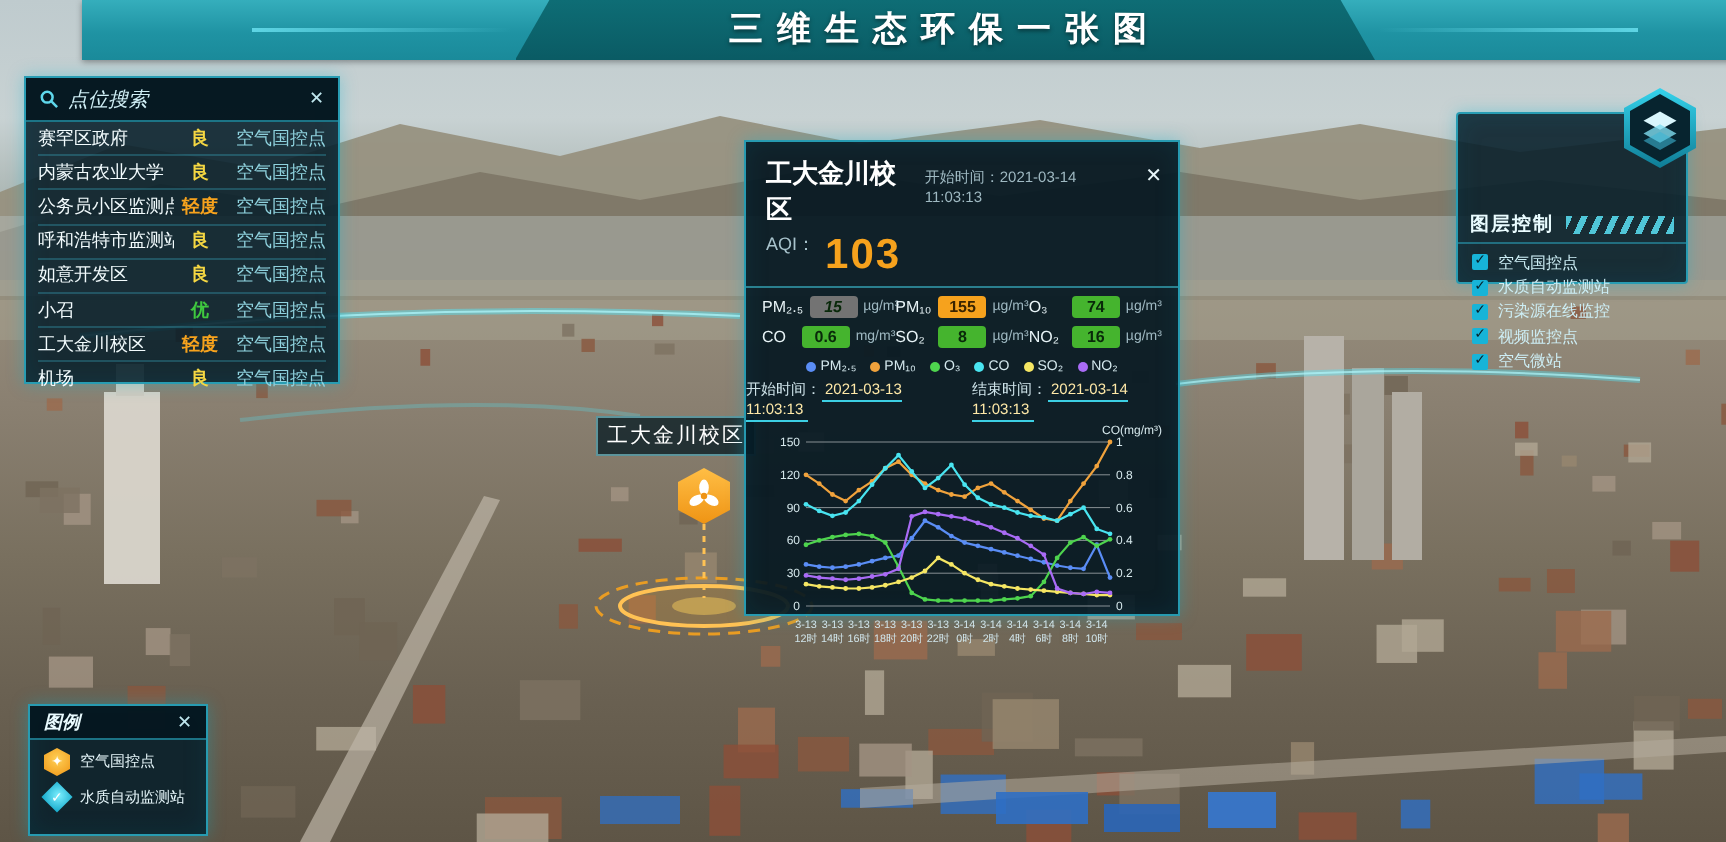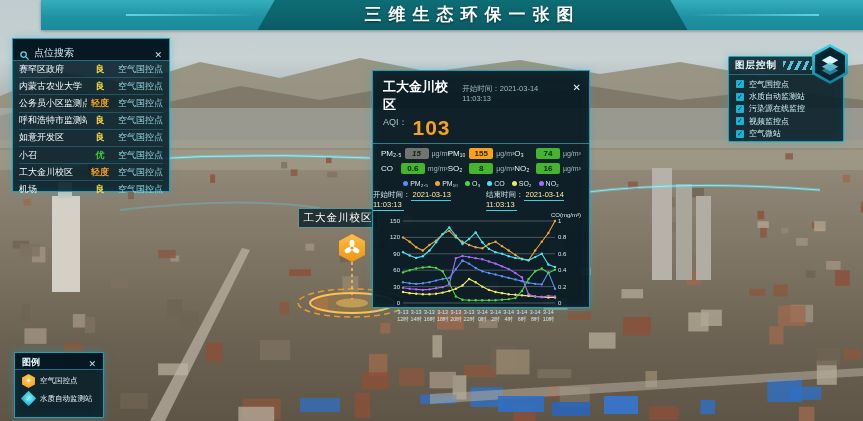--- a/index.html
+++ b/index.html
@@ -14,22 +14,22 @@
   .title-center{position:absolute;left:50%;top:0;transform:translateX(-50%);width:430px;height:30px;
     background:linear-gradient(180deg,#0e6d75,#0a5b64);clip-path:polygon(4% 0,96% 0,100% 100%,0 100%);}
   .title-text{position:absolute;left:0;right:0;top:0;line-height:30px;text-align:center;color:#fff;
     font-size:17px;font-weight:bold;letter-spacing:7px;text-shadow:0 1px 2px rgba(0,0,0,.5);}
   .title-wing{position:absolute;top:14px;width:130px;height:2px;background:linear-gradient(90deg,rgba(120,240,255,0),rgba(120,240,255,.7));}
   .title-wing.l{left:85px;transform:scaleX(-1);}
   .title-wing.r{right:85px;}
   
   .panel{position:absolute;background:rgba(6,30,41,.88);border:1px solid rgba(44,176,201,.85);
     box-shadow:0 0 8px rgba(0,180,210,.35), inset 0 0 12px rgba(0,120,150,.15);color:#dff3f7;}
-  .p-head{display:flex;align-items:flex-end;gap:5px;padding:0 7px;background:rgba(4,22,31,.9);
-    border-bottom:1px solid rgba(44,176,201,.6);}
+  .p-head{display:flex;align-items:center;gap:5px;padding:0 7px;background:rgba(4,22,31,.9);
+    border-bottom:1px solid rgba(44,176,201,.6);font-style:italic;}
   .x-btn{margin-left:auto;color:#bfe6ee;font-size:9px;cursor:pointer;line-height:1;}
   
   .station-panel{left:12px;top:38px;width:156px;height:152px;z-index:5;}
   .station-panel .p-head{height:21px;font-size:10px;color:#cfeef5;}
   .station-rows{padding:0 6px;}
   .s-row{display:flex;align-items:center;height:16.2px;border-bottom:1px solid rgba(60,190,215,.28);font-size:9px;cursor:pointer;}
   .s-row:last-child{border-bottom:none;}
   .s-name{flex:1;color:#f2fbfd;white-space:nowrap;overflow:hidden;}
   .s-status{width:26px;text-align:center;font-weight:bold;}
   .s-type{width:50px;text-align:right;color:#8fd2de;}
@@ -50,21 +50,21 @@
   .pol-name{font-size:8px;color:#e8f4f7;width:26px;}
   .pol-badge{min-width:18px;padding:1px 3px;border-radius:2px;font-size:8px;font-weight:bold;text-align:center;color:#0c2b08;}
   .pol-unit{font-size:7px;color:#9fb9c2;}
   .chart-legend{display:flex;justify-content:center;gap:7px;font-size:7px;color:#d5e9ee;padding:1px 0 2px;}
   .cl-item{display:flex;align-items:center;gap:2px;cursor:pointer;}
   .cl-dot{width:5px;height:5px;border-radius:50%;}
   .time-row{display:flex;justify-content:center;gap:10px;font-size:7.5px;color:#cfe4ea;padding:1px 0 2px;}
   .time-val{color:#ffe9a8;border-bottom:1px solid #3ccfe4;padding:0 2px 1px;cursor:pointer;}
   
   .layer-panel{left:728px;top:56px;width:114px;height:84px;z-index:5;border-radius:2px;}
-  .layer-head{display:flex;align-items:center;height:17px;padding:0 6px;border-bottom:1px solid rgba(44,176,201,.5);}
+  .layer-head{display:flex;align-items:center;height:17px;padding:0 6px;border-bottom:1px solid rgba(44,176,201,.5);margin-top:47px;}
   .layer-title{font-size:9.5px;font-weight:bold;color:#eafcff;letter-spacing:1px;}
   .hatch{flex:1;height:9px;margin-left:6px;background:repeating-linear-gradient(115deg,rgba(90,225,245,.85) 0 3px,transparent 3px 7px);}
   .layer-items{padding:3px 7px;}
   .l-item{display:flex;align-items:center;gap:5px;height:12.4px;font-size:8px;color:#cdeef5;cursor:pointer;}
   .chk{width:8px;height:8px;background:#17b4d8;border-radius:1px;color:#05222c;font-size:7px;line-height:8px;text-align:center;font-weight:bold;}
   .hexbtn{position:absolute;left:812px;top:44px;width:36px;height:40px;z-index:6;cursor:pointer;
     background:linear-gradient(180deg,#35d3ec,#0f7d96);clip-path:polygon(50% 0,100% 25%,100% 75%,50% 100%,0 75%,0 25%);
     display:flex;align-items:center;justify-content:center;}
   .hexbtn .inner{width:30px;height:34px;background:#07242f;clip-path:polygon(50% 0,100% 25%,100% 75%,50% 100%,0 75%,0 25%);
     display:flex;align-items:center;justify-content:center;}

